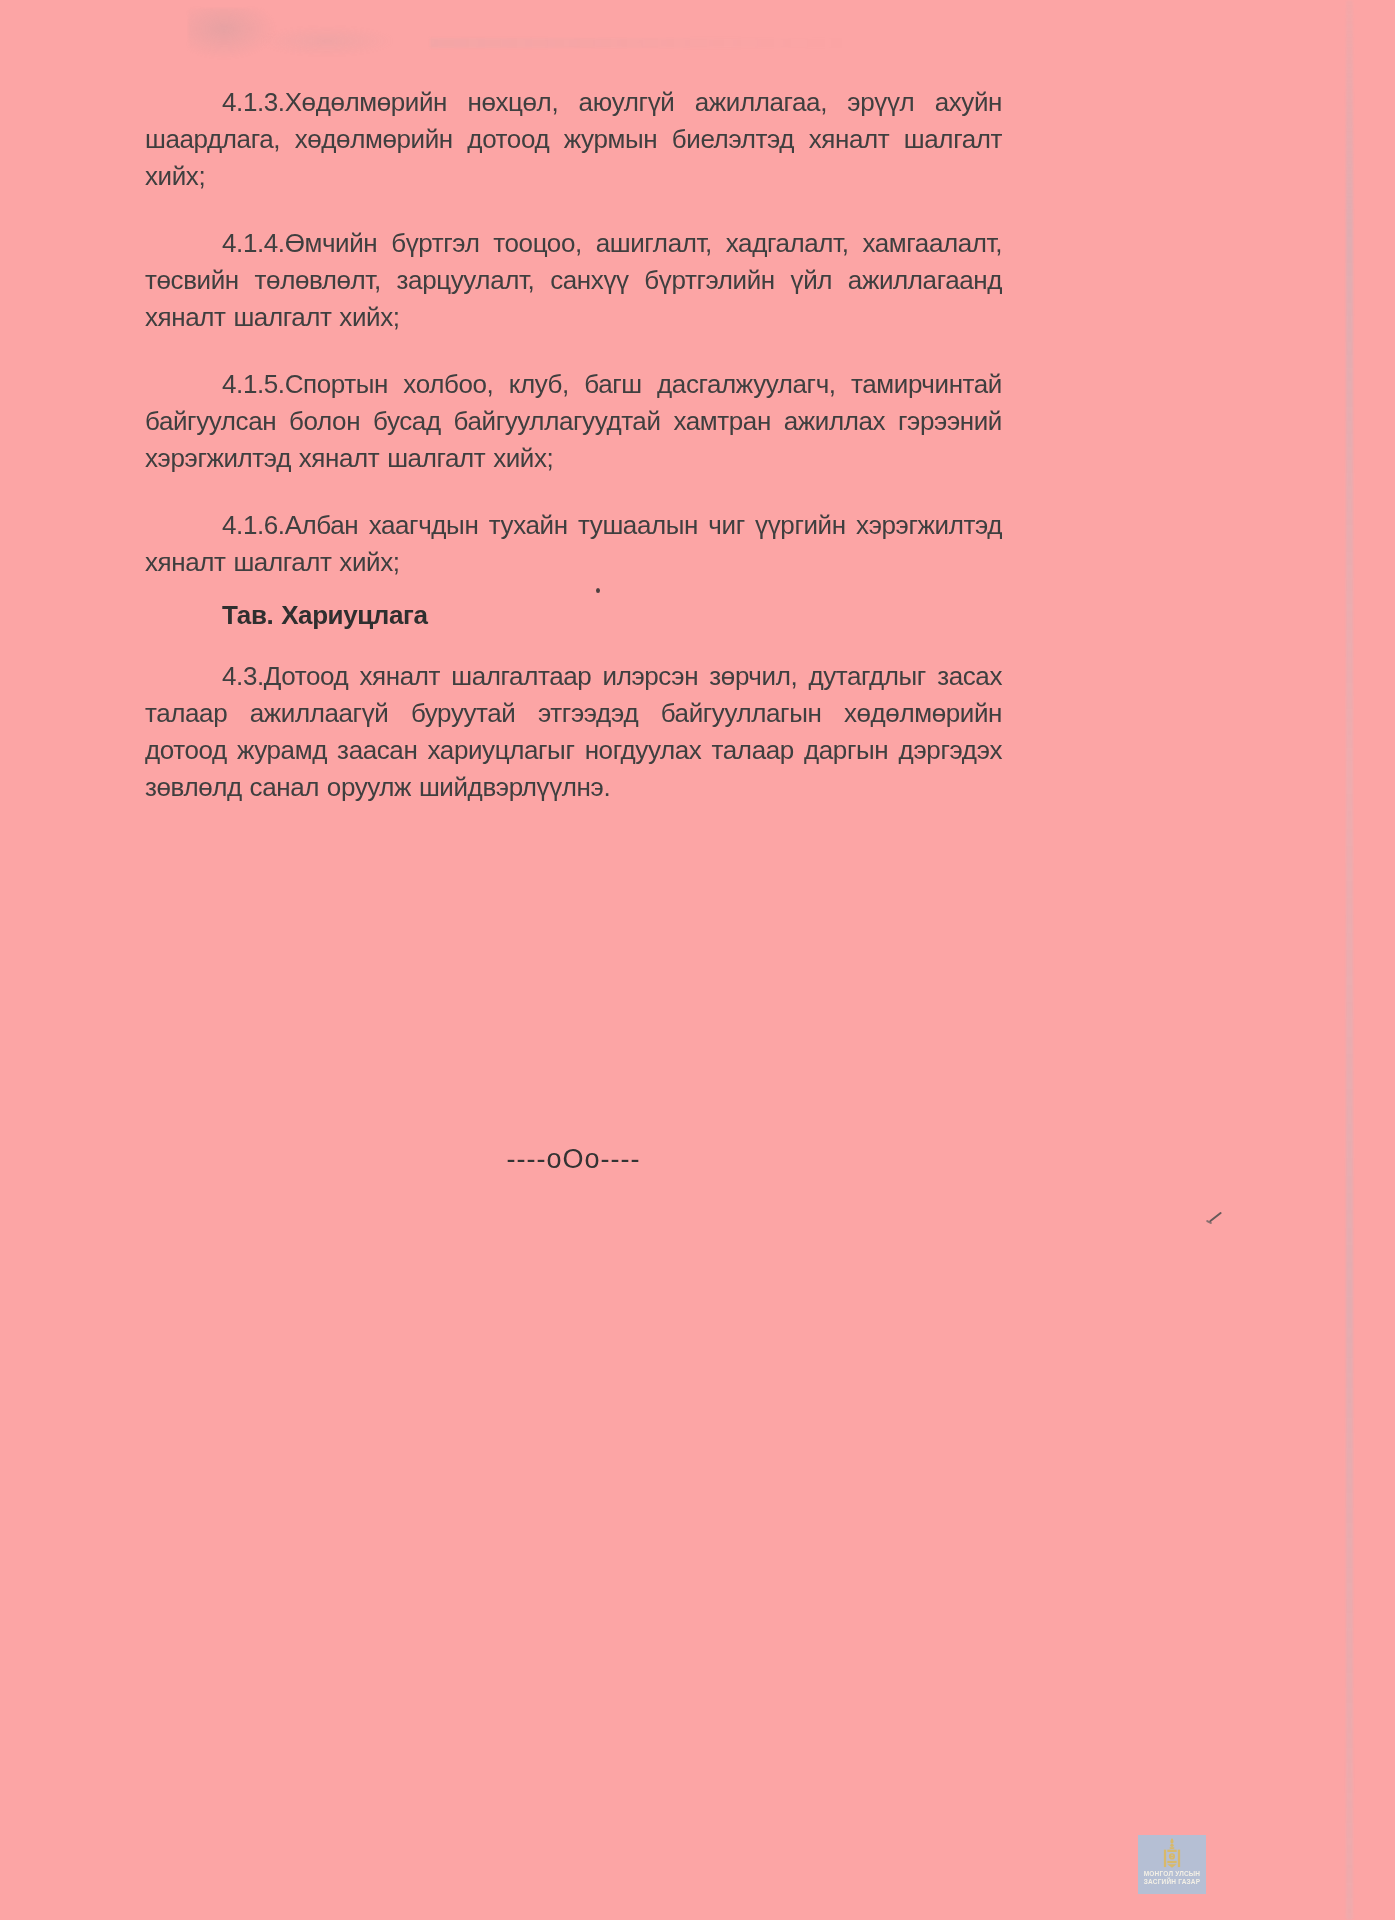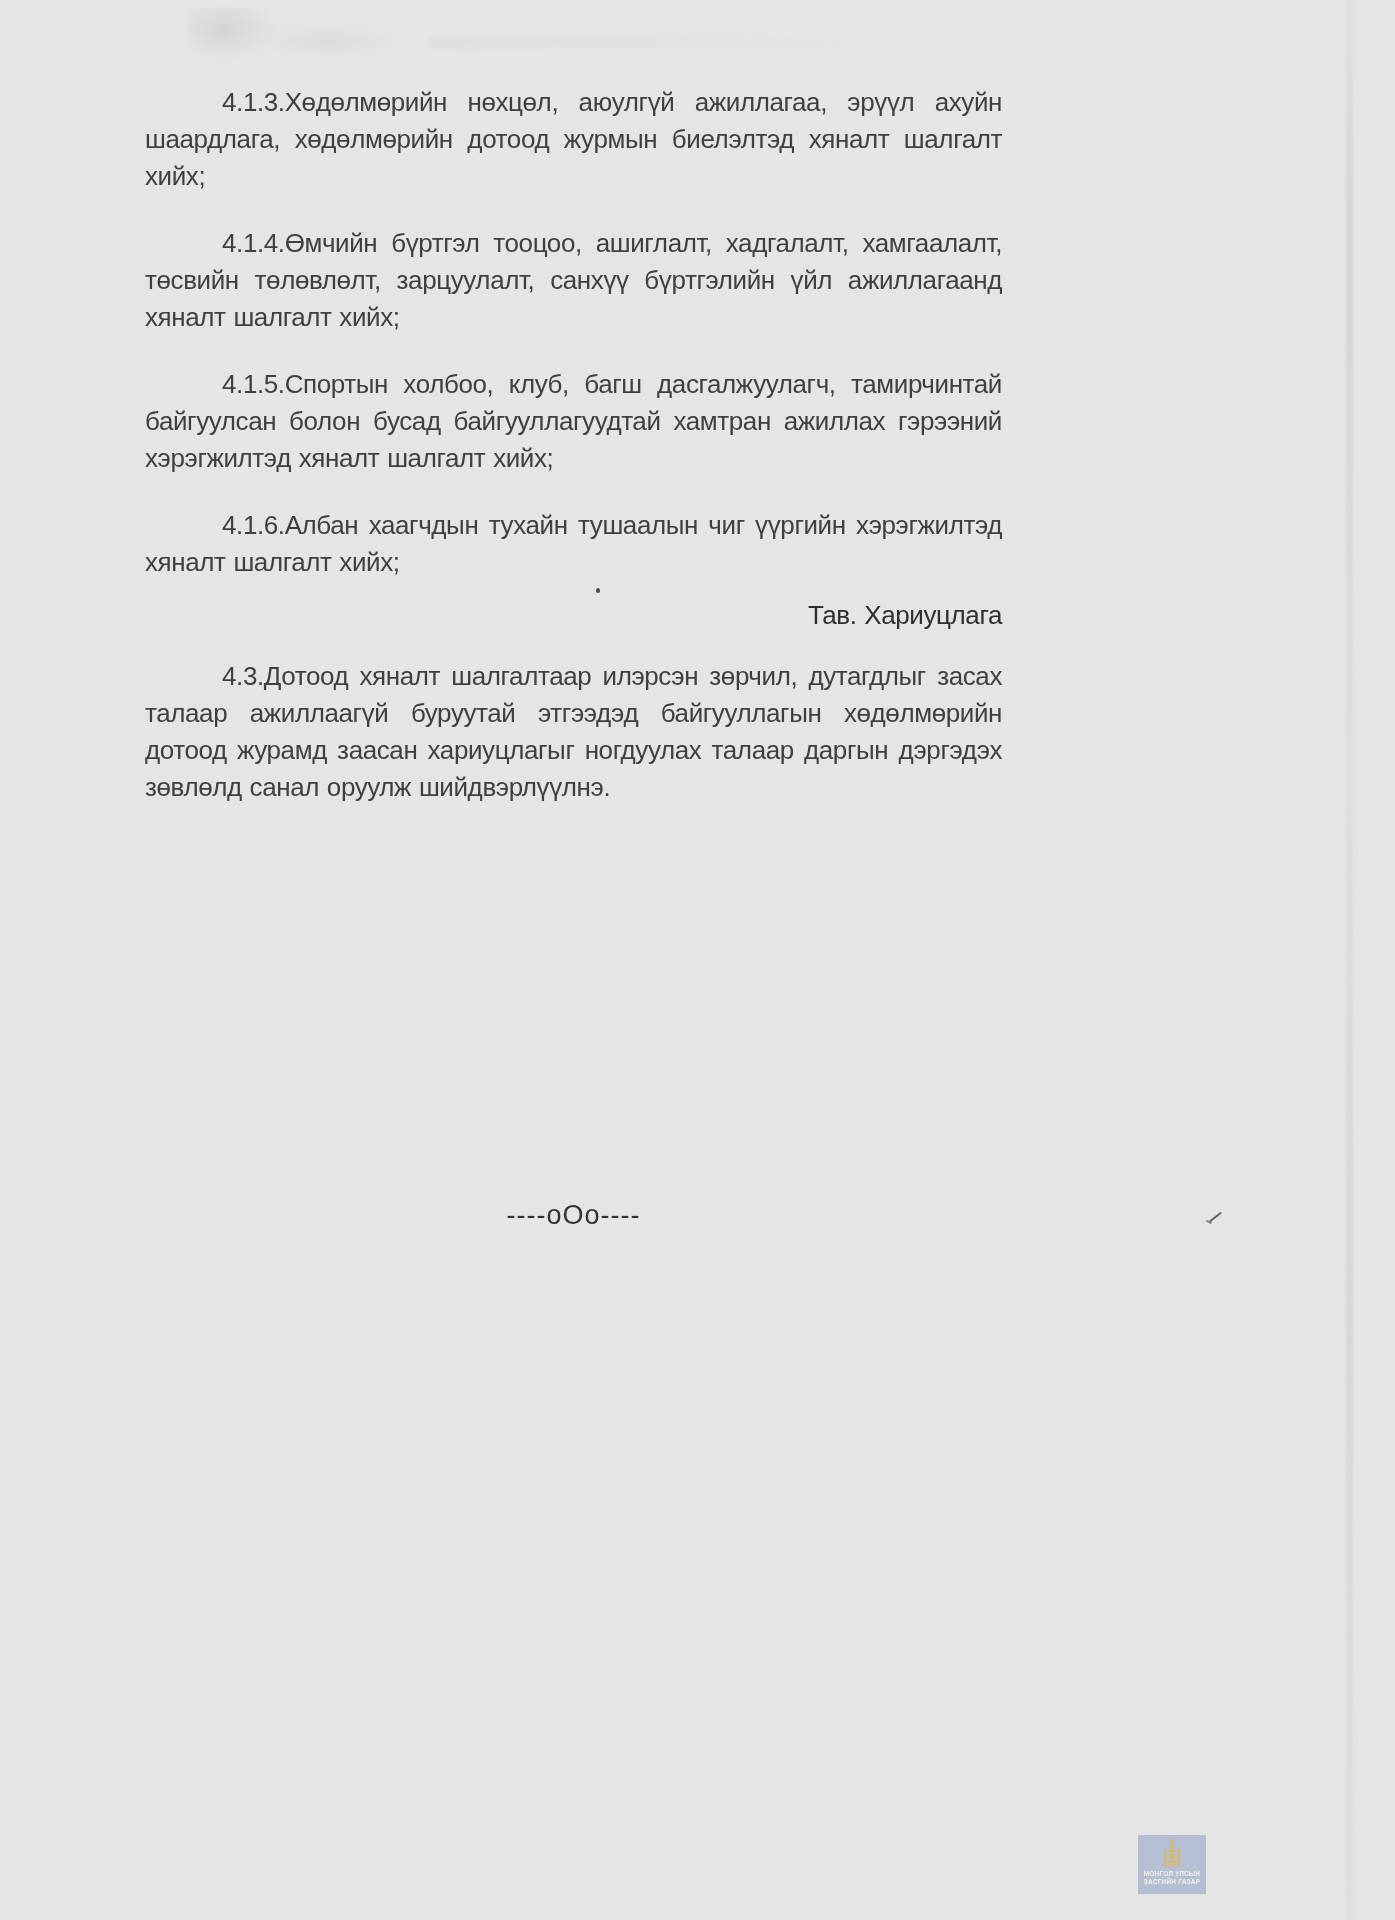--- a/index.html
+++ b/index.html
@@ -1,43 +1,43 @@
 <!DOCTYPE html>
 <html><head>
 <meta charset="utf-8">
 <style>
   html,body{margin:0;padding:0;background:#888;}
   .page{
     position:relative;
     width:1395px;height:1920px;
-    background:#e5e5e5;
+    background:#fca5a5;
     overflow:hidden;
     font-family:"Liberation Sans","DejaVu Sans",sans-serif;
   }
   .doc{
     position:absolute;
     left:145px;top:84px;width:857px;
     font-size:26px;
     line-height:37px;
     letter-spacing:-0.4px;
     word-spacing:1px;
     color:#3f3f3f;
     text-align:justify;
   }
   .doc p{margin:0 0 30px 0;text-indent:77px;}
   .doc p.no-gap{margin-bottom:0;}
   .doc h2{
     margin:16px 0 24px 0;
     font-size:26px;line-height:37px;
-    font-weight:normal;color:#2f2f2f;
-    text-indent:77px;text-align:right;
+    font-weight:bold;color:#2f2f2f;
+    text-indent:77px;text-align:left;
   }
   .separator{
     position:absolute;
-    left:145px;top:1200px;width:857px;
+    left:145px;top:1144px;width:857px;
     text-align:center;
     font-size:27px;color:#333;
     letter-spacing:1px;
   }
   
   .stray-dot{
     position:absolute;left:596px;top:588px;
     width:4px;height:5px;border-radius:50%;
     background:#2e2e2e;opacity:.85;
   }

